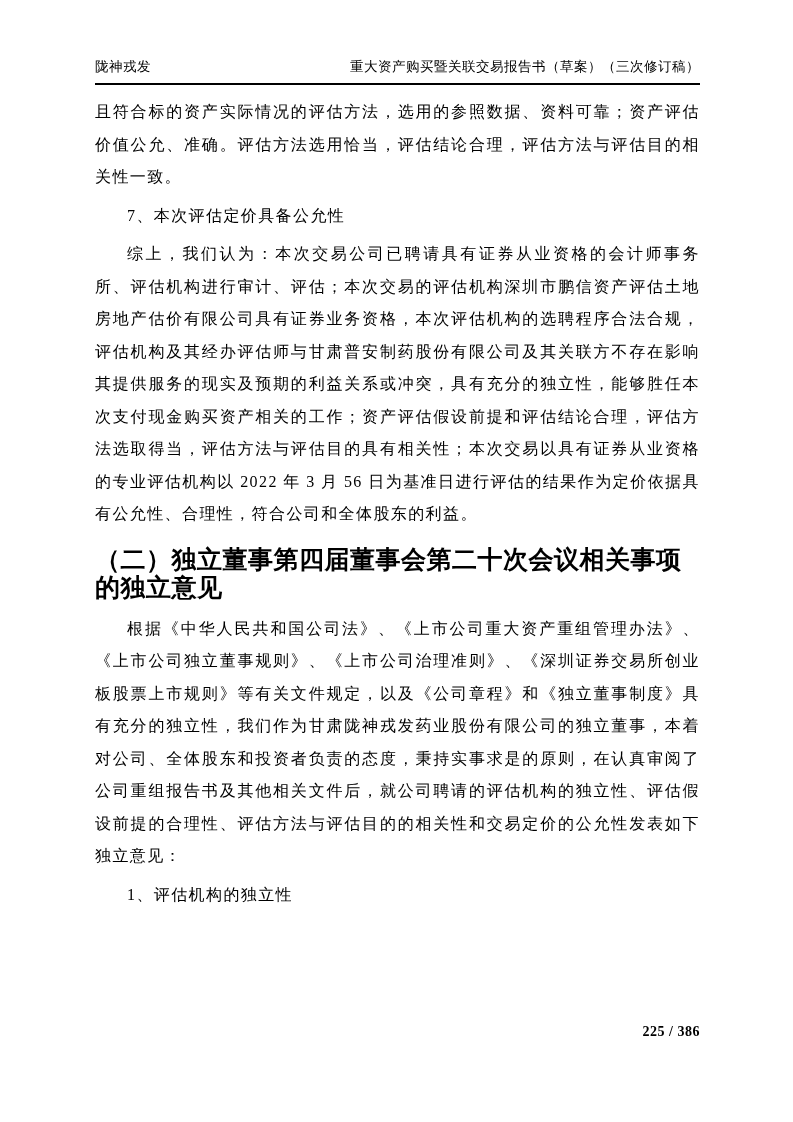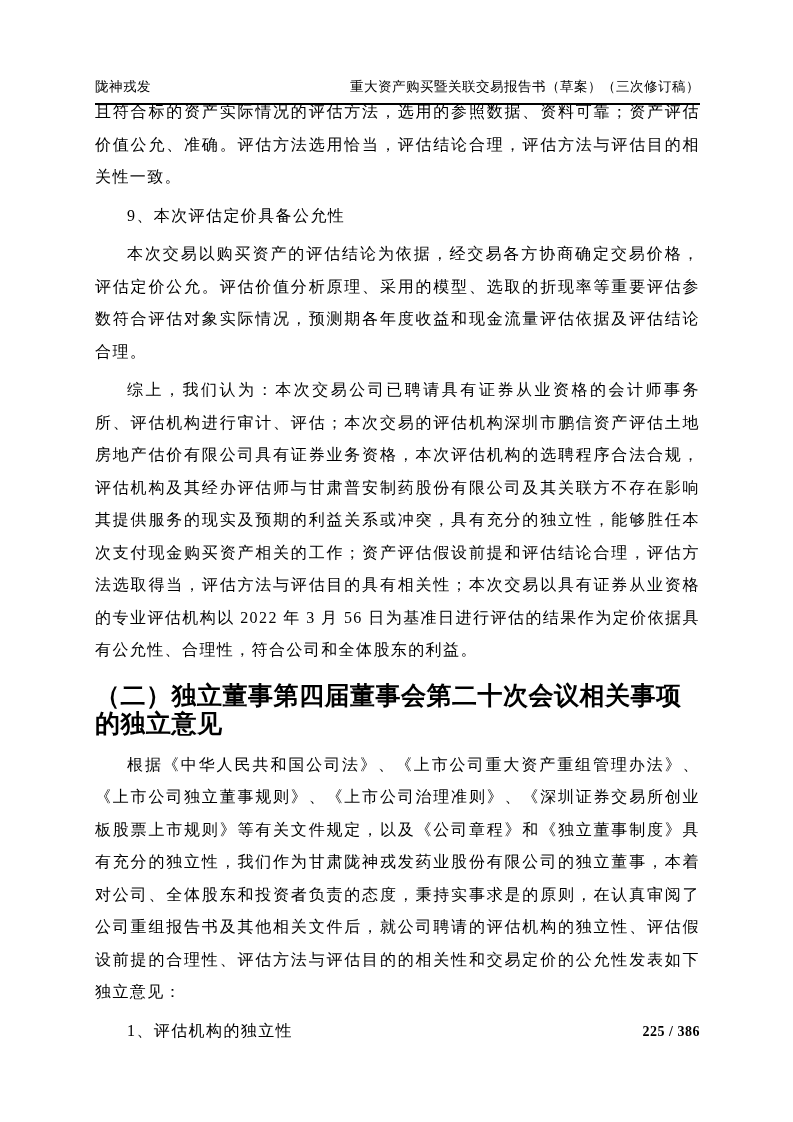--- a/index.html
+++ b/index.html
@@ -18,21 +18,21 @@
     box-sizing: border-box;
   }
   .page-header {
     position: absolute;
     left: 95px;
     right: 93px;
     top: 0;
     display: flex;
     justify-content: space-between;
     align-items: flex-end;
-    padding-top: 77px;
+    padding-top: 57px;
     padding-bottom: 6px;
     border-bottom: 2px solid #000000;
     font-size: 13.5px;
     letter-spacing: 0.5px;
     line-height: 20px;
   }
   .doc-body {
     position: absolute;
     left: 95px;
     width: 605px;
@@ -77,23 +77,22 @@
 <div class="doc-page">
 
   <div class="page-header">
     <span>陇神戎发</span>
     <span>重大资产购买暨关联交易报告书（草案）（三次修订稿）</span>
   </div>
 
   <div class="doc-body">
     <p class="continuation">且符合标的资产实际情况的评估方法，选用的参照数据、资料可靠；资产评估价值公允、准确。评估方法选用恰当，评估结论合理，评估方法与评估目的相关性一致。</p>
 
-    <p>9、本次评估定价具备公允性</p>
+    <p>7、本次评估定价具备公允性</p>
 
-    <p>本次交易以购买资产的评估结论为依据，经交易各方协商确定交易价格，评估定价公允。评估价值分析原理、采用的模型、选取的折现率等重要评估参数符合评估对象实际情况，预测期各年度收益和现金流量评估依据及评估结论合理。</p>
 
     <p>综上，我们认为：本次交易公司已聘请具有证券从业资格的会计师事务所、评估机构进行审计、评估；本次交易的评估机构深圳市鹏信资产评估土地房地产估价有限公司具有证券业务资格，本次评估机构的选聘程序合法合规，评估机构及其经办评估师与甘肃普安制药股份有限公司及其关联方不存在影响其提供服务的现实及预期的利益关系或冲突，具有充分的独立性，能够胜任本次支付现金购买资产相关的工作；资产评估假设前提和评估结论合理，评估方法选取得当，评估方法与评估目的具有相关性；本次交易以具有证券从业资格的专业评估机构以 2022 年 3 月 56 日为基准日进行评估的结果作为定价依据具有公允性、合理性，符合公司和全体股东的利益。</p>
 
     <h2 class="section-heading">（二）独立董事第四届董事会第二十次会议相关事项的独立意见</h2>
 
     <p>根据《中华人民共和国公司法》、《上市公司重大资产重组管理办法》、《上市公司独立董事规则》、《上市公司治理准则》、《深圳证券交易所创业板股票上市规则》等有关文件规定，以及《公司章程》和《独立董事制度》具有充分的独立性，我们作为甘肃陇神戎发药业股份有限公司的独立董事，本着对公司、全体股东和投资者负责的态度，秉持实事求是的原则，在认真审阅了公司重组报告书及其他相关文件后，就公司聘请的评估机构的独立性、评估假设前提的合理性、评估方法与评估目的的相关性和交易定价的公允性发表如下独立意见：</p>
 
     <p>1、评估机构的独立性</p>
 
   </div>

